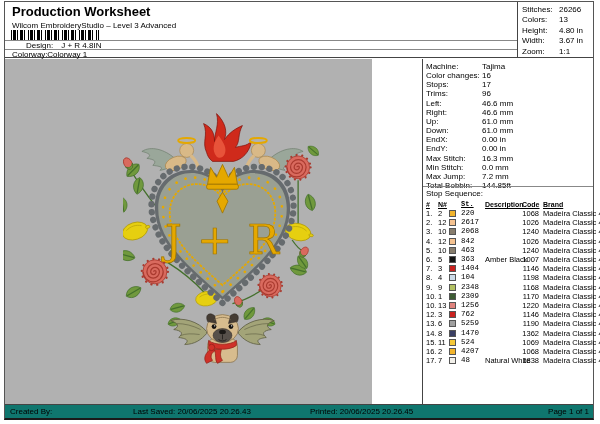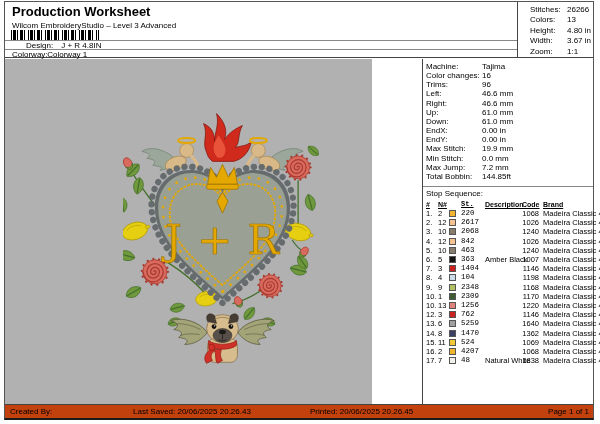--- a/index.html
+++ b/index.html
@@ -11,21 +11,21 @@
   .title { position:absolute; left:7px; top:2px; font-size:13px; font-weight:bold; }
   .subtitle { position:absolute; left:7px; top:19px; font-size:8px; }
   .barcode { position:absolute; left:6px; top:28px; width:88px; height:10px;
     background:repeating-linear-gradient(90deg,#000 0 1px,#fff 1px 2px,#000 2px 5px,#fff 5px 6px,#000 6px 7px,#fff 7px 9px,#000 9px 12px,#fff 12px 13px,#000 13px 14px,#fff 14px 17px); }
   .hline1 { position:absolute; left:0; top:38px; width:512px; border-top:1px solid #888; }
   .hline2 { position:absolute; left:0; top:47px; width:512px; border-top:1px solid #888; }
   .meta-row { position:absolute; left:7px; font-size:8px; }
   .meta-row .lbl { display:inline-block; width:33px; }
   .mr1 { top:39px;padding-left:14px; } .mr2 { top:48px; }
 
-  .sumbox { position:absolute; right:0; top:0; width:76px; height:56px; border-left:1px solid #444; padding:3px 0 0 12px; }
+  .sumbox { position:absolute; right:0; top:0; width:76px; height:56px; border-left:1px solid #444; padding:3px 0 0 4px; }
   .sumrow { display:grid; grid-template-columns:37px auto; font-size:8px; line-height:10.4px; }
 
   
   .canvas { position:absolute; left:0; top:57px; width:367px; height:347px; background:var(--canvas,#b1b1b1); }
   .design { position:absolute; left:118px; top:51px; width:199px; height:255px; }
 
   
   .vdiv { position:absolute; left:417px; top:57px; bottom:14px; border-left:1px solid #444; }
   .panel { position:absolute; left:418px; top:57px; right:0; bottom:14px; background:#fff; padding-left:3px; font-size:8px; }
   .mrow { display:grid; grid-template-columns:56px auto; line-height:9.15px; }
@@ -36,21 +36,21 @@
   .thead { font-weight:bold; font-size:7px; line-height:9px; margin-top:1px; }
   .thead span { text-decoration:underline; white-space:nowrap; }
   .srow { font-size:7.5px; line-height:9.2px; }
   .c-st, .h-st { text-align:left; padding-right:1px;font-family:Liberation Mono, monospace; }
   .c-code, .h-code { text-align:right; }
   .c-desc, .h-desc { padding-left:3px; white-space:nowrap; overflow:visible; }
   .c-brand, .h-brand { padding-left:4px; white-space:nowrap; }
   .swatch { display:inline-block; width:7px; height:7px; border:1px solid #555; vertical-align:middle; margin-top:-1px; }
 
   
-  .footer { position:absolute; left:0; right:0; bottom:0; height:14px; border-top:1px solid #444; font-size:8px; background:#c2410c; }
+  .footer { position:absolute; left:0; right:0; bottom:0; height:14px; border-top:1px solid #444; font-size:8px; background:#0f766e; }
   .footer span { position:absolute; top:2px; }
   .f-created { left:5px; } .f-saved { left:128px; } .f-printed { left:305px; } .f-page { right:4px; }
 
   
   .goldc { fill:var(--gold); stroke:var(--gold_dark); stroke-width:.8; }
   .flamec { fill:var(--flame); stroke:#7e120c; stroke-width:.7; }
   .flame2c { fill:var(--flame_light); stroke:none; }
   .skinc { fill:var(--skin); stroke:var(--skin_dark); stroke-width:.7; }
   .wingc { fill:var(--wing); stroke:var(--wing_dark); stroke-width:.7; }
   .pwingc { fill:var(--pug_wing); stroke:#5b5b40; stroke-width:.8; }
@@ -223,20 +223,24 @@
         <div class="mrow">
           <span>Machine:</span>
           <span>Tajima</span>
         </div>
 
         <div class="mrow">
           <span>Color changes:</span>
           <span>16</span>
         </div>
 
+        <div class="mrow">
+          <span>Stops:</span>
+          <span>17</span>
+        </div>
 
         <div class="mrow">
           <span>Trims:</span>
           <span>96</span>
         </div>
 
         <div class="mrow">
           <span>Left:</span>
           <span>46.6 mm</span>
         </div>
@@ -261,21 +265,21 @@
           <span>0.00 in</span>
         </div>
 
         <div class="mrow">
           <span>EndY:</span>
           <span>0.00 in</span>
         </div>
 
         <div class="mrow">
           <span>Max Stitch:</span>
-          <span>19.9 mm</span>
+          <span>16.3 mm</span>
         </div>
 
         <div class="mrow">
           <span>Min Stitch:</span>
           <span>0.0 mm</span>
         </div>
 
         <div class="mrow">
           <span>Max Jump:</span>
           <span>7.2 mm</span>
@@ -419,21 +423,21 @@
             <span class="c-code">1146</span>
             <span class="c-brand">Madeira Classic 40</span>
           </div>
 
           <div class="srow">
             <span class="c-idx">13.</span>
             <span class="c-n">6</span>
             <span class="c-sw"><i class="swatch" style="background-color: rgb(160, 160, 160);"></i></span>
             <span class="c-st">5259</span>
             <span class="c-desc"></span>
-            <span class="c-code">1640</span>
+            <span class="c-code">1190</span>
             <span class="c-brand">Madeira Classic 40</span>
           </div>
 
           <div class="srow">
             <span class="c-idx">14.</span>
             <span class="c-n">8</span>
             <span class="c-sw"><i class="swatch" style="background-color: rgb(58, 63, 99);"></i></span>
             <span class="c-st">1470</span>
             <span class="c-desc"></span>
             <span class="c-code">1362</span>

